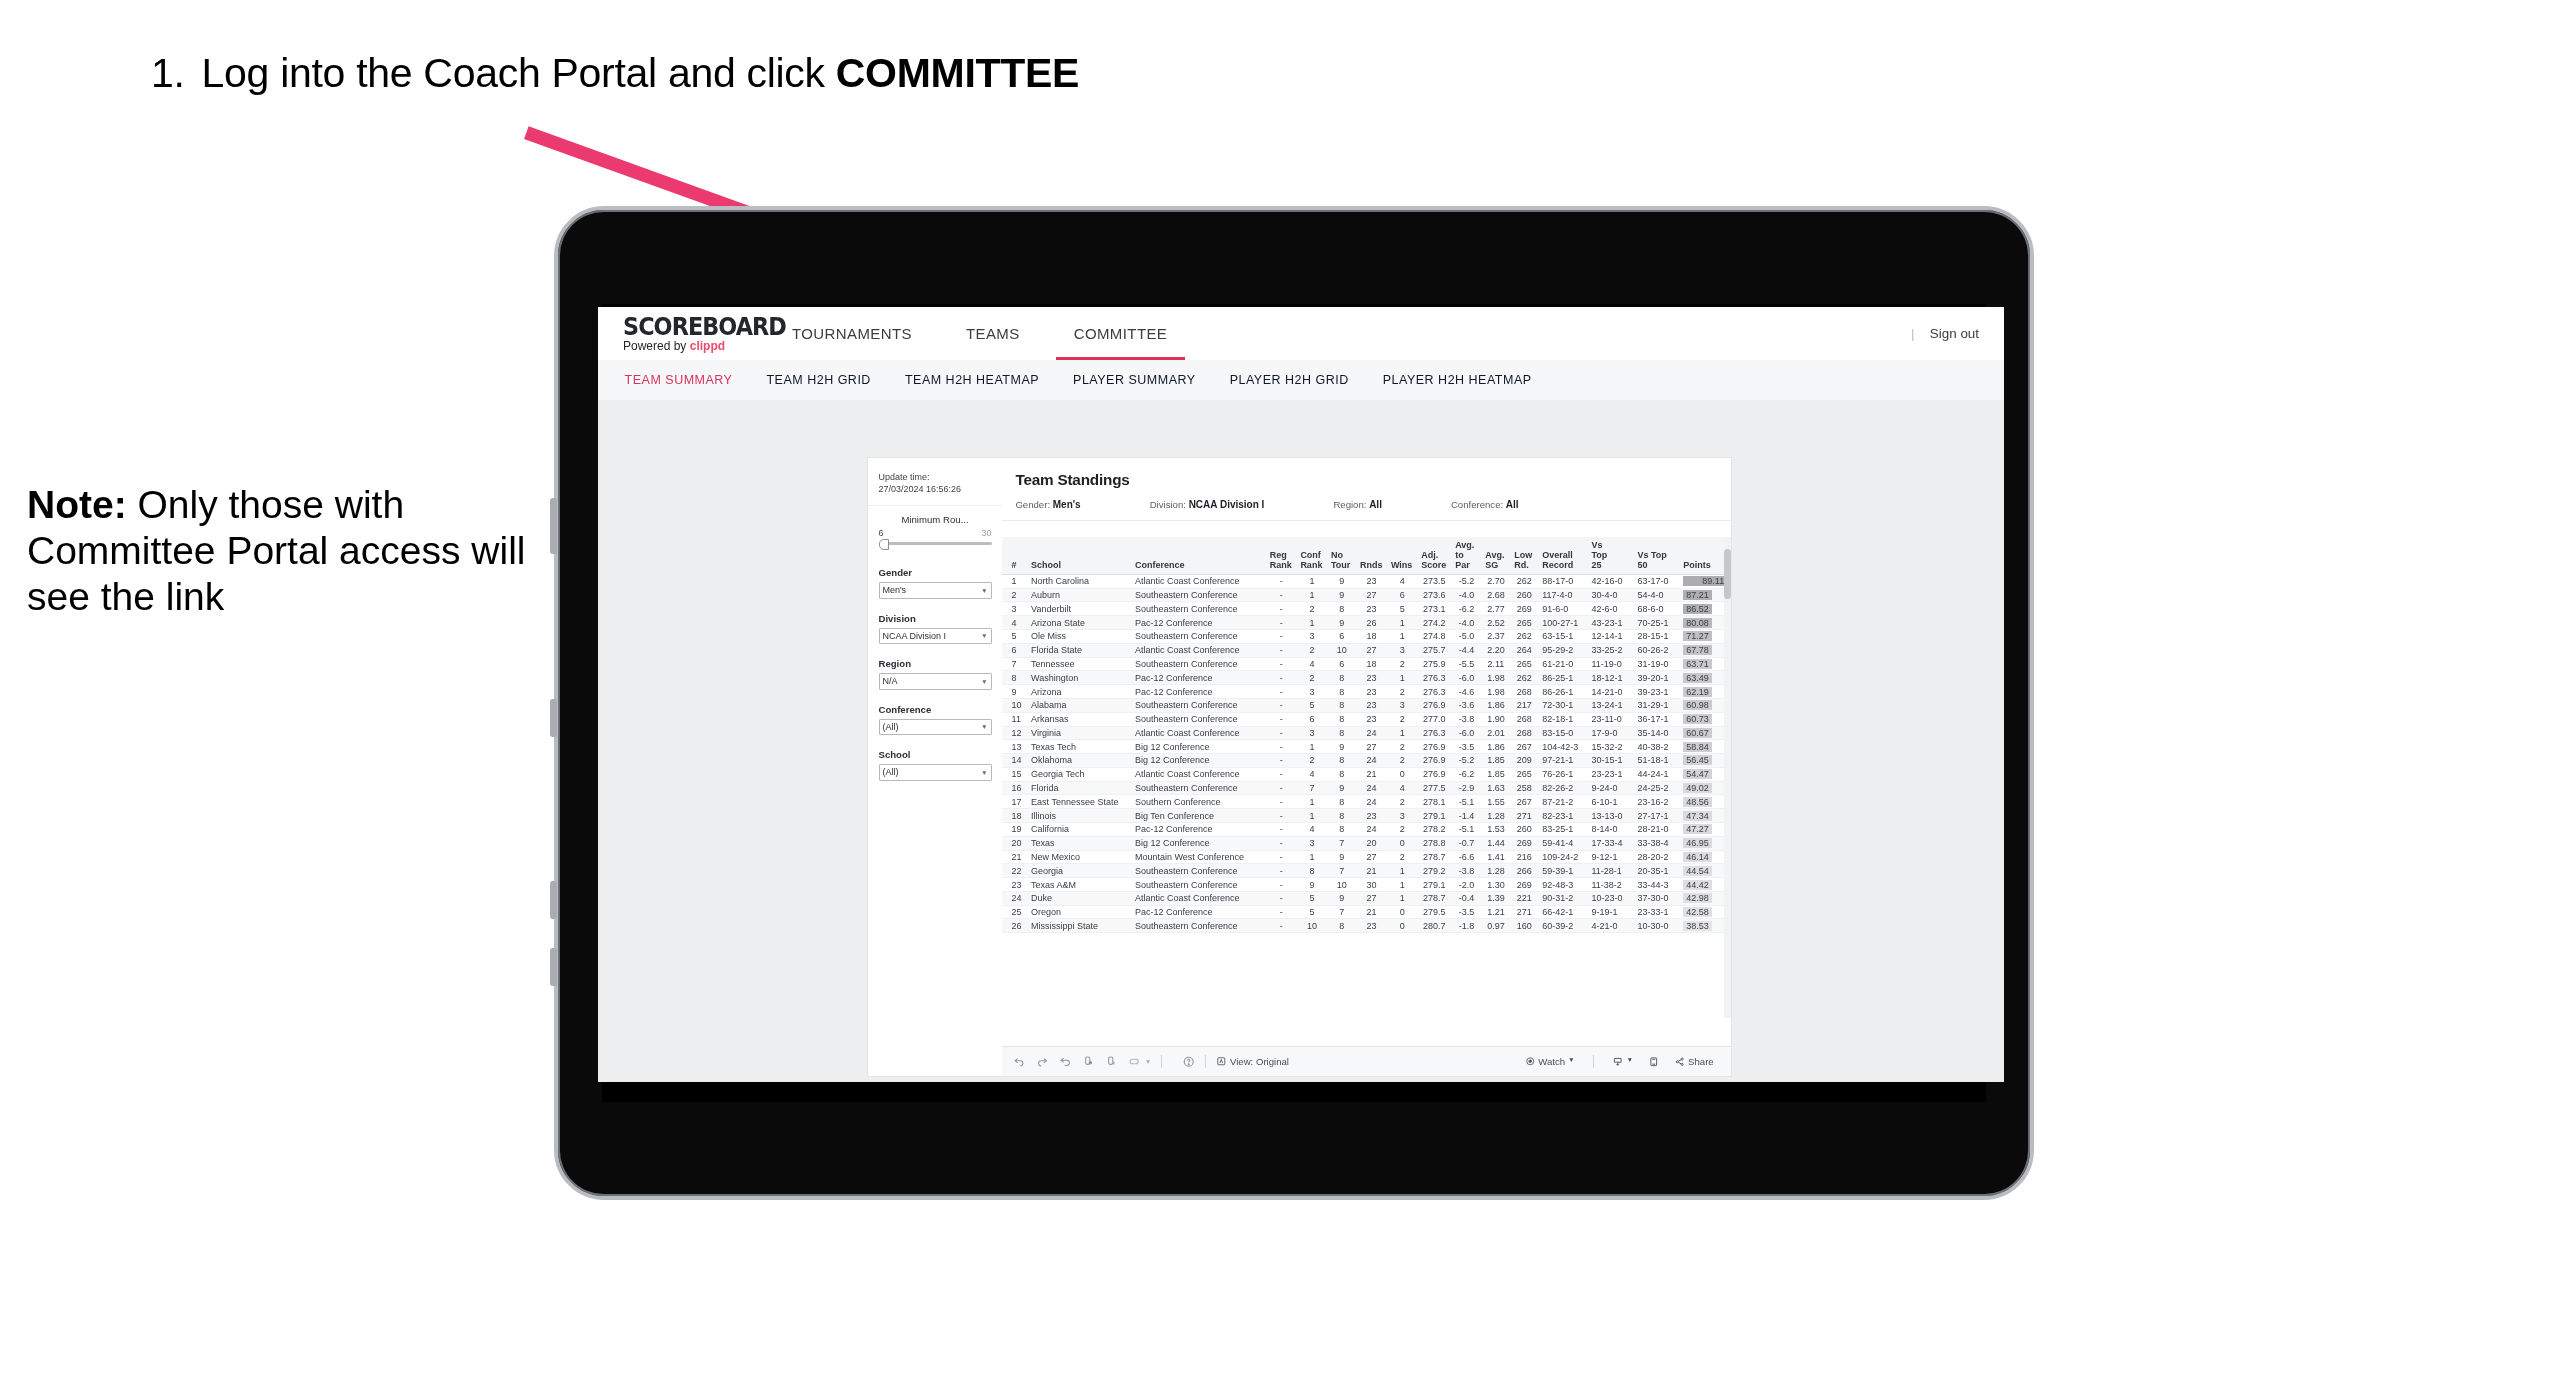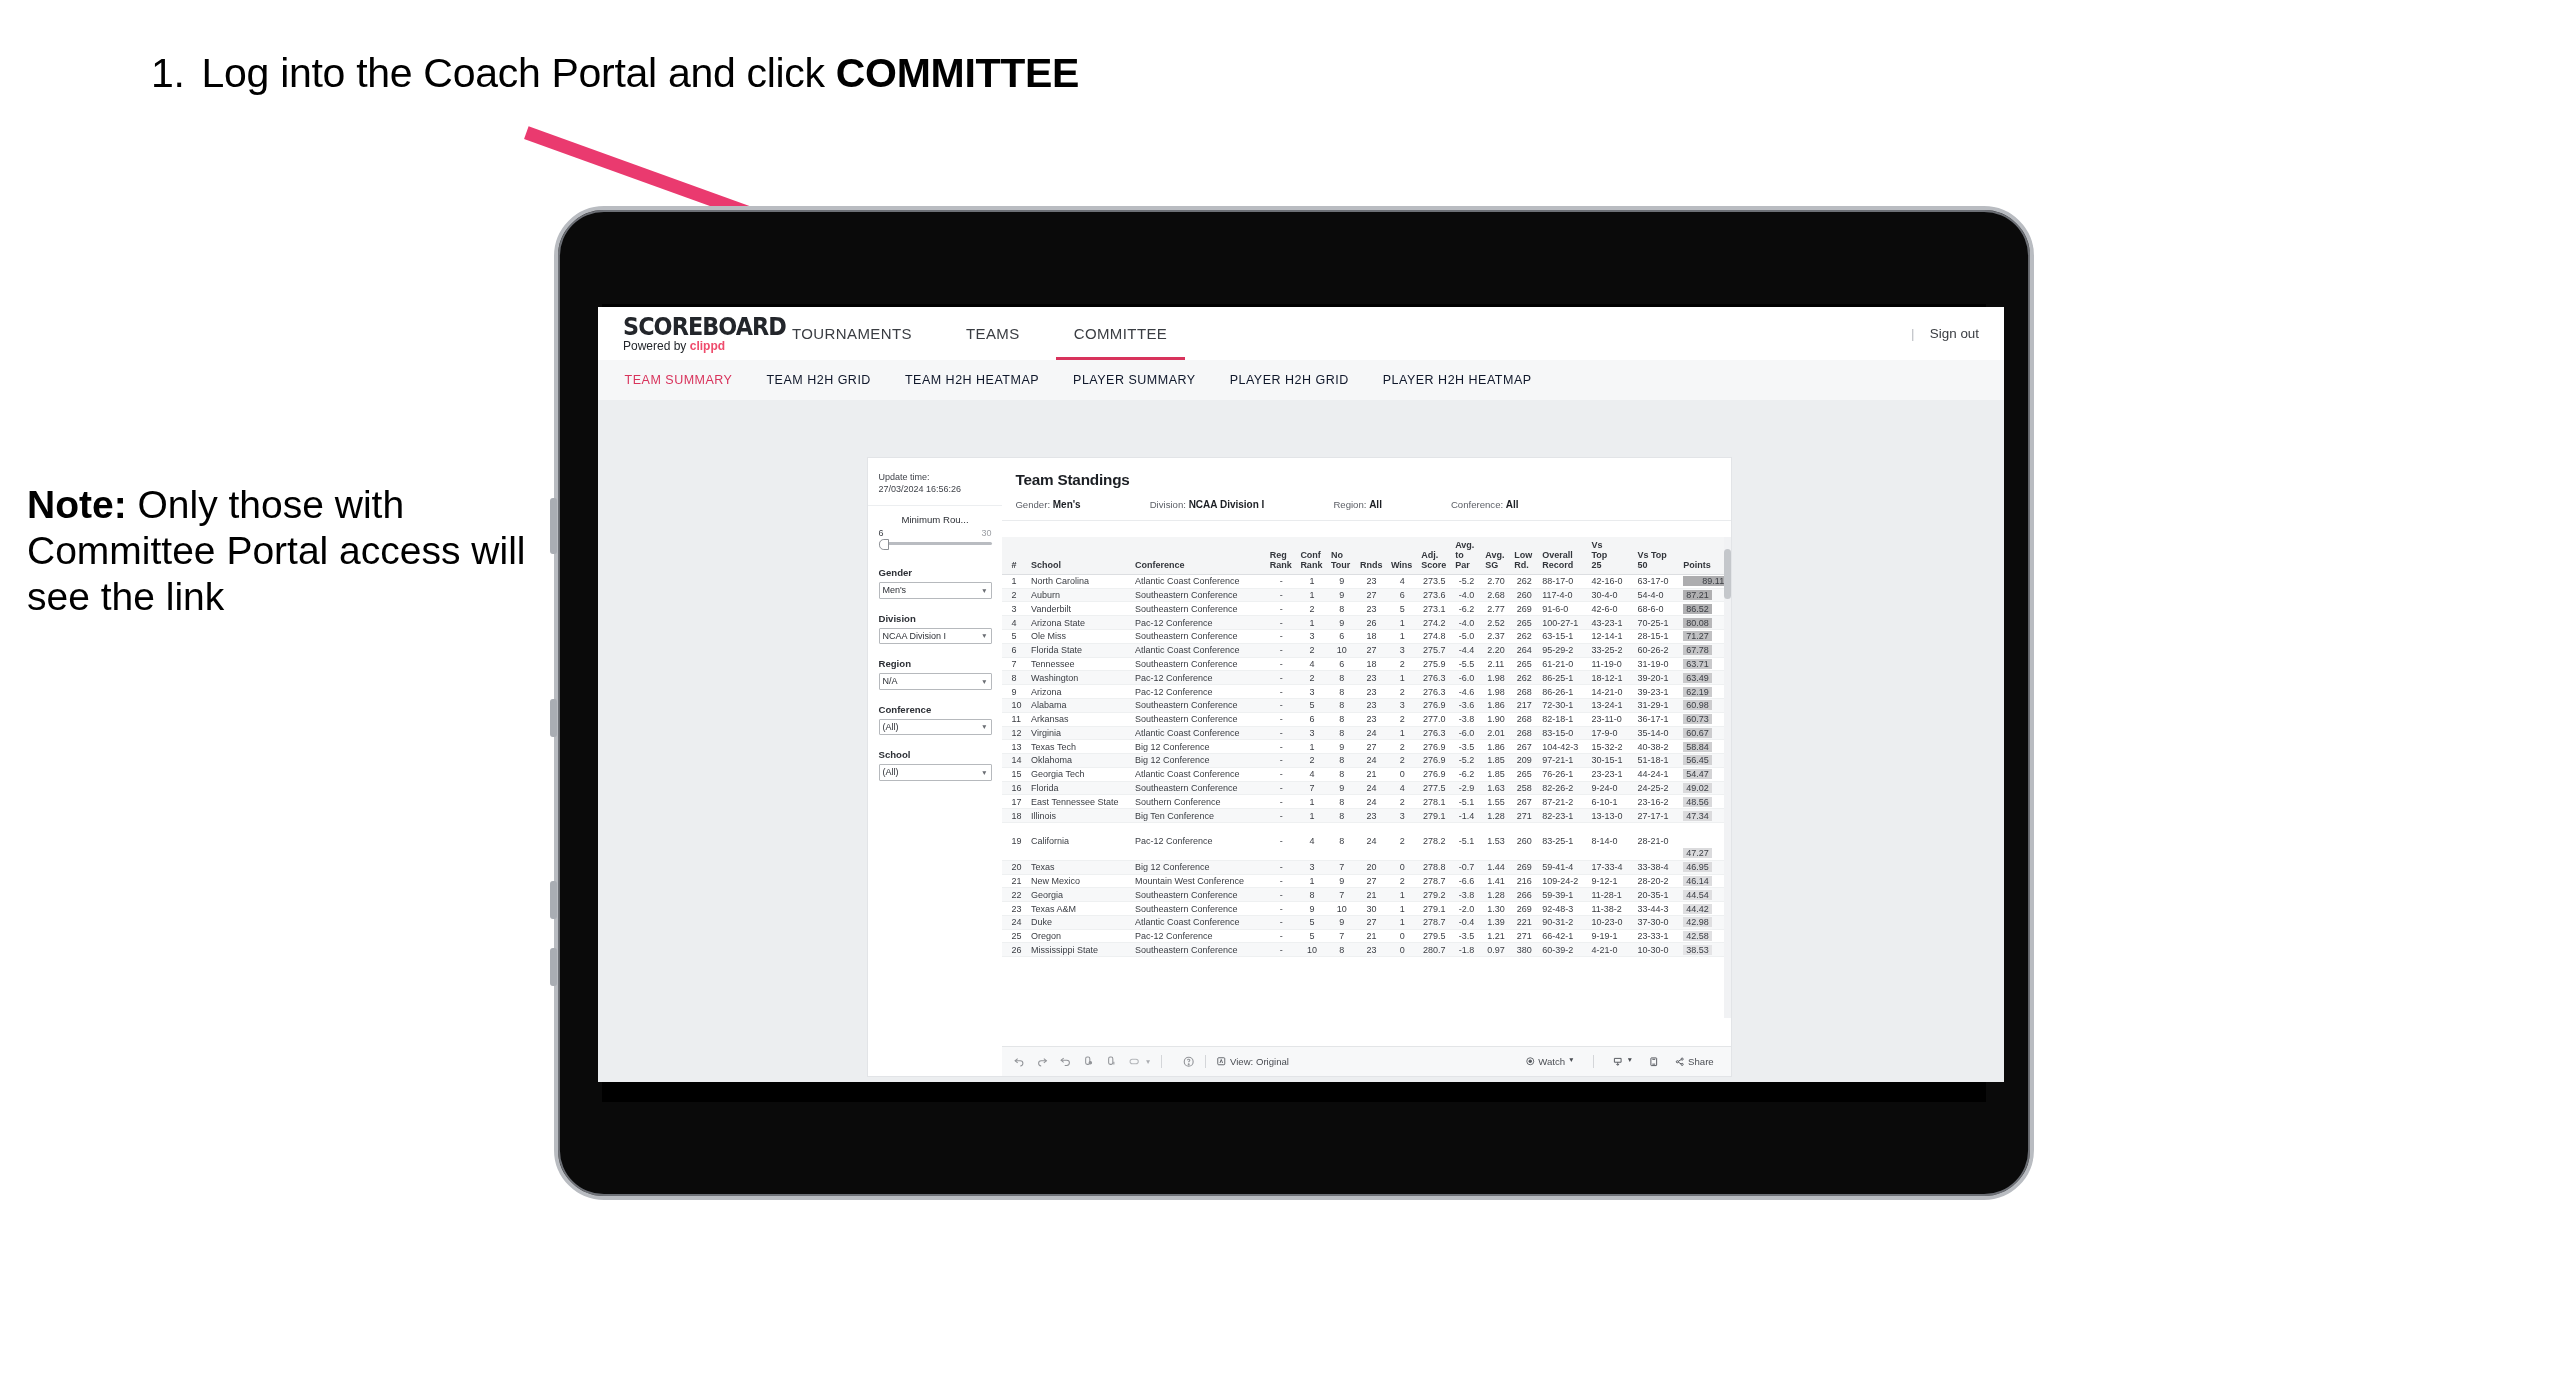--- a/index.html
+++ b/index.html
@@ -640,21 +640,21 @@
                   <td class="c-n">8</td>
                   <td class="c-n">24</td>
                   <td class="c-n">2</td>
                   <td class="c-n2">278.2</td>
                   <td class="c-n2">-5.1</td>
                   <td class="c-n">1.53</td>
                   <td class="c-n">260</td>
                   <td class="c-rec">83-25-1</td>
                   <td class="c-rec">8-14-0</td>
                   <td class="c-rec">28-21-0</td>
-                  <td class="pts"><span style="background: rgb(219, 219, 221); margin-top: 24px;">47.27</span></td>
+                  <td class="pts"><span style="background: rgb(219, 219, 221);">47.27</span></td>
                 </tr>
                 <tr>
                   <td class="c-num">20</td>
                   <td class="c-school">Texas</td>
                   <td class="c-conf">Big 12 Conference</td>
                   <td class="c-n">-</td>
                   <td class="c-n">3</td>
                   <td class="c-n">7</td>
                   <td class="c-n">20</td>
                   <td class="c-n">0</td>
@@ -762,21 +762,21 @@
                   <td class="c-school">Mississippi State</td>
                   <td class="c-conf">Southeastern Conference</td>
                   <td class="c-n">-</td>
                   <td class="c-n">10</td>
                   <td class="c-n">8</td>
                   <td class="c-n">23</td>
                   <td class="c-n">0</td>
                   <td class="c-n2">280.7</td>
                   <td class="c-n2">-1.8</td>
                   <td class="c-n">0.97</td>
-                  <td class="c-n">380</td>
+                  <td class="c-n">160</td>
                   <td class="c-rec">60-39-2</td>
                   <td class="c-rec">4-21-0</td>
                   <td class="c-rec">10-30-0</td>
                   <td class="pts"><span style="background: rgb(228, 228, 230);">38.53</span></td>
                 </tr>
               </tbody>
           </table>
         </div>
         <div id="tbl-scroll">
           <div id="tbl-thumb"></div>

